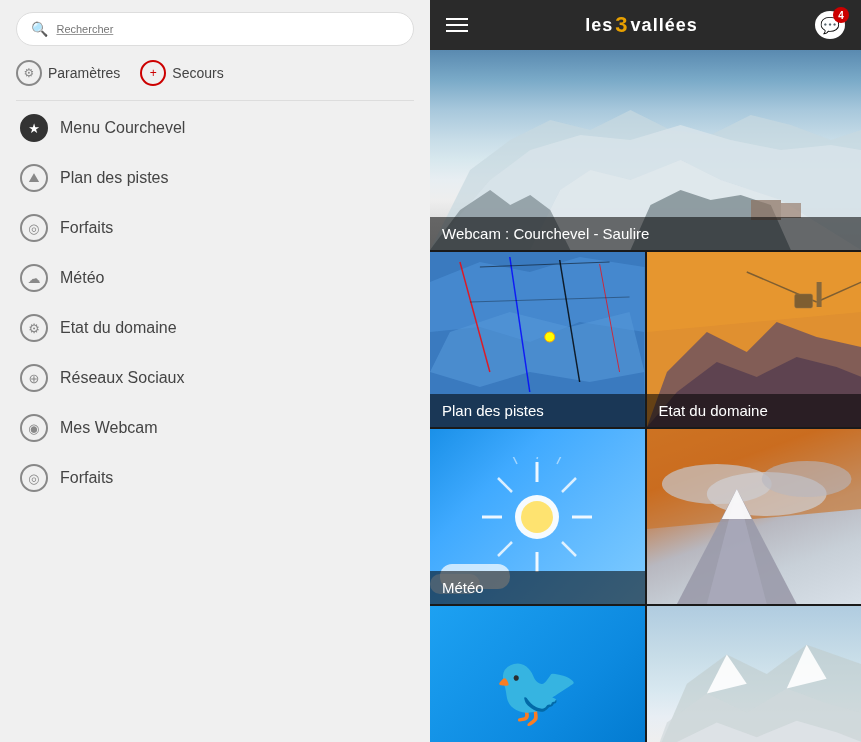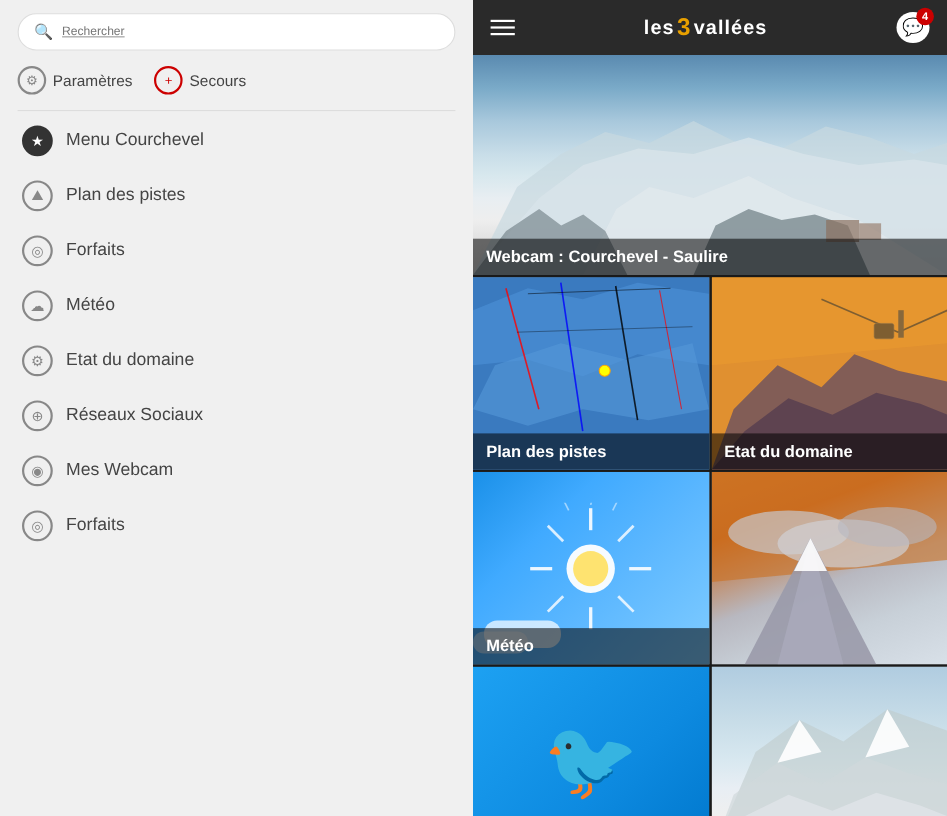--- a/index.html
+++ b/index.html
@@ -221,21 +221,21 @@
     }
 
     .grid-label {
       position: absolute;
       bottom: 0;
       left: 0;
       right: 0;
       background: rgba(0,0,0,0.55);
       color: white;
       font-size: 15px;
-      font-weight: 700;
+      font-weight: 400;
       padding: 8px 12px;
     }
 
     
     .pistes-bg {
       background: linear-gradient(135deg, #4a90d9 0%, #2266aa 40%, #3a7fc4 60%, #5599dd 80%, #3388cc 100%);
       width: 100%;
       height: 100%;
       position: relative;
     }

